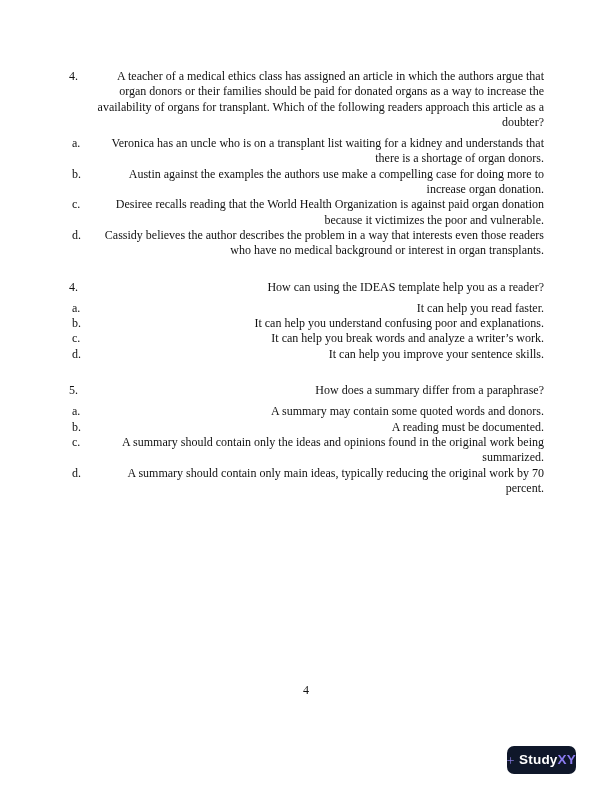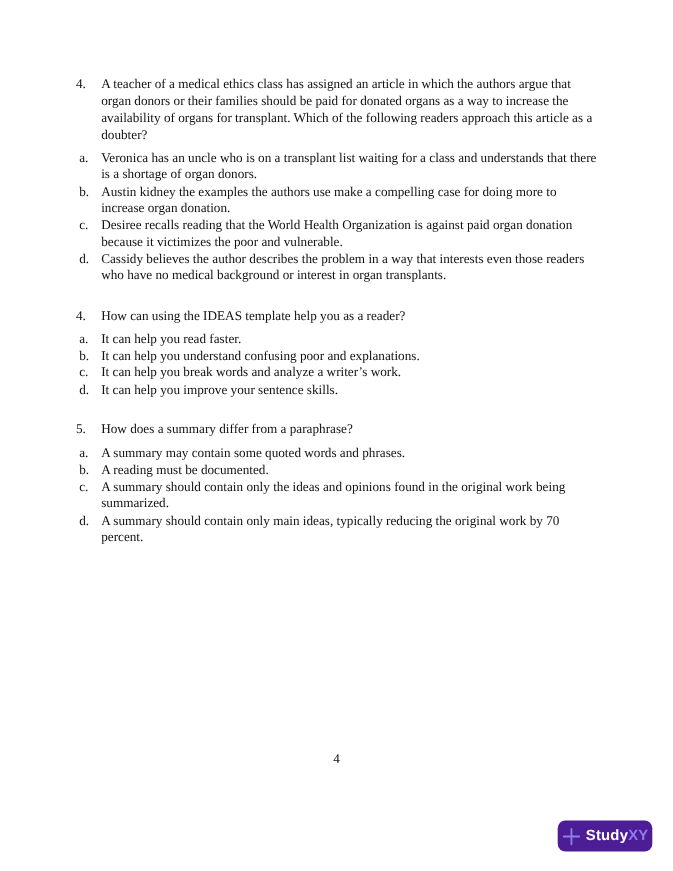--- a/index.html
+++ b/index.html
@@ -24,35 +24,35 @@
     width: 475px;
   }
   .question-block { margin: 0; }
   .question-block + .question-block { margin-top: 21px; }
   .q-row, .opt-row { display: flex; align-items: flex-start; }
   .marker {
     flex: 0 0 23px;
     width: 23px;
   }
   .opt-row .marker { padding-left: 3px; box-sizing: border-box; }
-  .flow-text { flex: 1 1 auto; max-width: 452px; }
+  .flow-text { flex: 1 1 auto; max-width: 452px; text-align: right; }
   .options { margin-top: 6px; }
   .footer-pagenum {
     position: absolute;
     left: 0; right: 0;
     top: 683px;
     text-align: center;
     font-size: 12px;
     color: #111111;
   }
   .brand-badge {
     position: absolute;
     left: 507px; top: 746px;
-    width: 86px; height: 28px;
-    background: #4c1d95;
+    width: 69px; height: 28px;
+    background: #0f172a;
     border-radius: 7px;
     display: flex;
     align-items: center;
     justify-content: center;
     gap: 5px;
     box-sizing: border-box;
   }
   .brand-badge .plus { display: block; }
   .brand-text {
     font-family: "Liberation Sans", sans-serif;
@@ -73,25 +73,25 @@
   <div class="content">
 
     <div class="question-block">
       <div class="q-row">
         <span class="marker">4.</span>
         <span class="flow-text">A teacher of a medical ethics class has assigned an article in which the authors argue that organ donors or their families should be paid for donated organs as a way to increase the availability of organs for transplant. Which of the following readers approach this article as a doubter?</span>
       </div>
       <div class="options">
         <div class="opt-row">
           <span class="marker">a.</span>
-          <span class="flow-text">Veronica has an uncle who is on a transplant list waiting for a class and understands that there is a shortage of organ donors.</span>
+          <span class="flow-text">Veronica has an uncle who is on a transplant list waiting for a kidney and understands that there is a shortage of organ donors.</span>
         </div>
         <div class="opt-row">
           <span class="marker">b.</span>
-          <span class="flow-text">Austin kidney the examples the authors use make a compelling case for doing more to increase organ donation.</span>
+          <span class="flow-text">Austin against the examples the authors use make a compelling case for doing more to increase organ donation.</span>
         </div>
         <div class="opt-row">
           <span class="marker">c.</span>
           <span class="flow-text">Desiree recalls reading that the World Health Organization is against paid organ donation because it victimizes the poor and vulnerable.</span>
         </div>
         <div class="opt-row">
           <span class="marker">d.</span>
           <span class="flow-text">Cassidy believes the author describes the problem in a way that interests even those readers who have no medical background or interest in organ transplants.</span>
         </div>
       </div>
@@ -123,21 +123,21 @@
     </div>
 
     <div class="question-block">
       <div class="q-row">
         <span class="marker">5.</span>
         <span class="flow-text">How does a summary differ from a paraphrase?</span>
       </div>
       <div class="options">
         <div class="opt-row">
           <span class="marker">a.</span>
-          <span class="flow-text">A summary may contain some quoted words and phrases.</span>
+          <span class="flow-text">A summary may contain some quoted words and donors.</span>
         </div>
         <div class="opt-row">
           <span class="marker">b.</span>
           <span class="flow-text">A reading must be documented.</span>
         </div>
         <div class="opt-row">
           <span class="marker">c.</span>
           <span class="flow-text">A summary should contain only the ideas and opinions found in the original work being summarized.</span>
         </div>
         <div class="opt-row">

